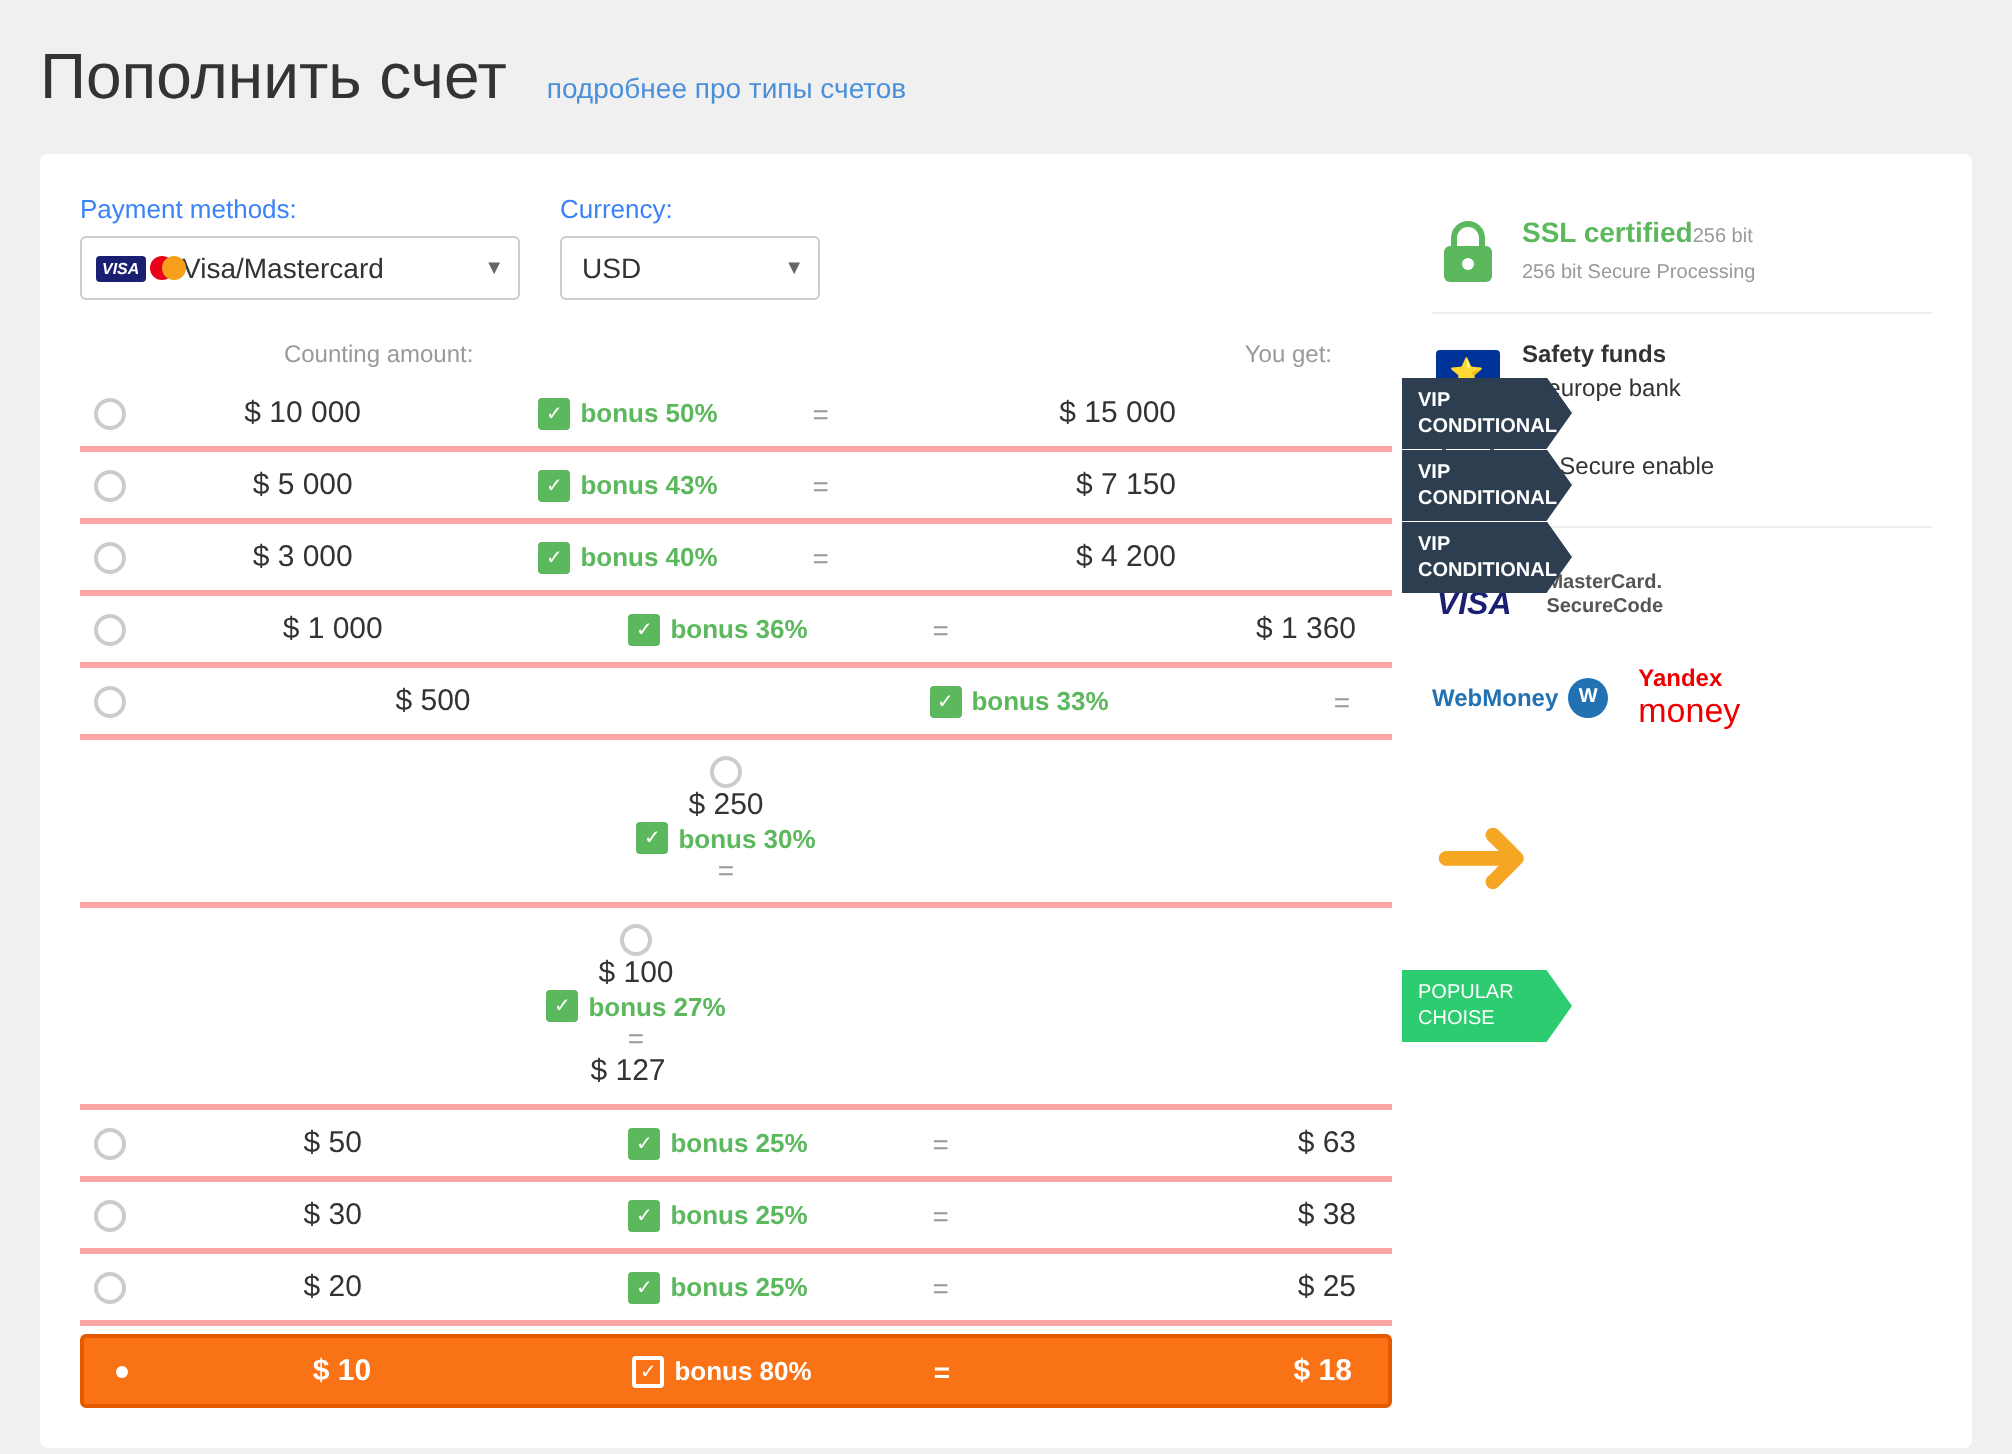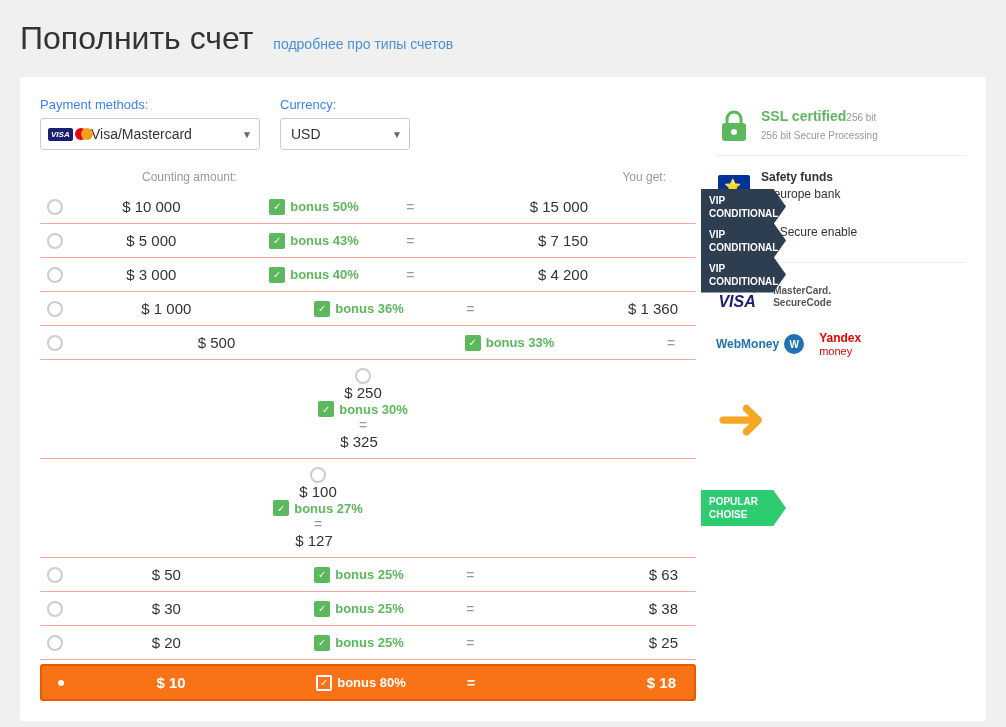--- a/index.html
+++ b/index.html
@@ -136,21 +136,21 @@
     .col-get { flex: 1; text-align: right; }
 
     .amount-rows {
       display: flex;
       flex-direction: column;
     }
     .amount-row {
       display: flex;
       align-items: center;
       padding: 8px 0;
-      border-bottom: 1px solid #fca5a5;
+      border-bottom: 3px solid #fca5a5;
       position: relative;
     }
     .amount-row:last-child { border-bottom: none; }
     .amount-row.highlighted {
       background: #f97316;
       border: 2px solid #e55a00;
       border-radius: 3px;
       padding: 8px 4px;
     }
     .amount-row.highlighted .amount-val,
@@ -257,21 +257,21 @@
       padding: 5px 8px;
       clip-path: polygon(0 0, 85% 0, 100% 50%, 85% 100%, 0 100%);
       text-align: left;
       line-height: 1.3;
       width: 85px;
     }
     .popular-badge {
       background: #2ecc71;
       color: #fff;
       font-size: 10px;
-      font-weight: bold;
+      font-weight: normal;
       padding: 5px 8px;
       clip-path: polygon(0 0, 85% 0, 100% 50%, 85% 100%, 0 100%);
       text-align: left;
       line-height: 1.3;
       width: 85px;
     }
 
     
     .security-item {
       display: flex;
@@ -349,21 +349,21 @@
       justify-content: center;
     }
 
     .yandex-logo {
       display: flex;
       flex-direction: column;
       align-items: flex-start;
       font-size: 11px;
     }
     .yandex-top { color: #e00; font-weight: bold; font-size: 12px; }
-    .yandex-bottom { color: #e00; font-size: 11px; }
+    .yandex-bottom { color: #e00; font-size: 17px; }
 
     .arrow-container {
       position: relative;
       margin-top: 5px;
     }
 
     
     .eu-flag {
       width: 32px;
       height: 22px;
@@ -505,21 +505,20 @@
         <div class="amount-row" style="padding-right: 10px; flex-direction: column;">
           <div class="radio-col">
               <div class="radio-btn"></div>
             </div>
           <div class="amount-col"><span class="amount-val">$ 250</span></div>
           <div class="bonus-col">
             <div class="check-box">✓</div>
             <span class="bonus-text">bonus 30%</span>
           </div>
           <div class="eq-col"><span class="eq-sign">=</span></div>
-          <div class="get-col"><span class="get-val">$ 325</span></div>
         </div>
 
         <div class="amount-row" style="padding-right: 100px; flex-direction: column;">
           <div class="radio-col">
               <div class="radio-btn"></div>
             </div>
           <div class="amount-col"><span class="amount-val">$ 100</span></div>
           <div class="bonus-col">
             <div class="check-box">✓</div>
             <span class="bonus-text">bonus 27%</span>

